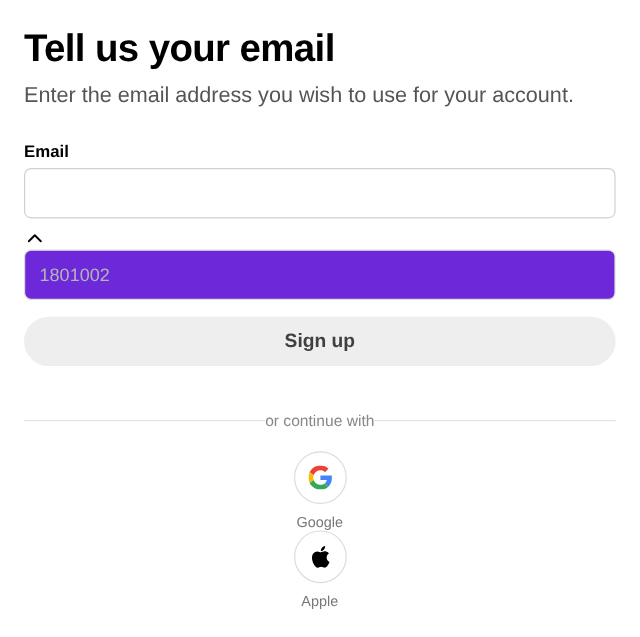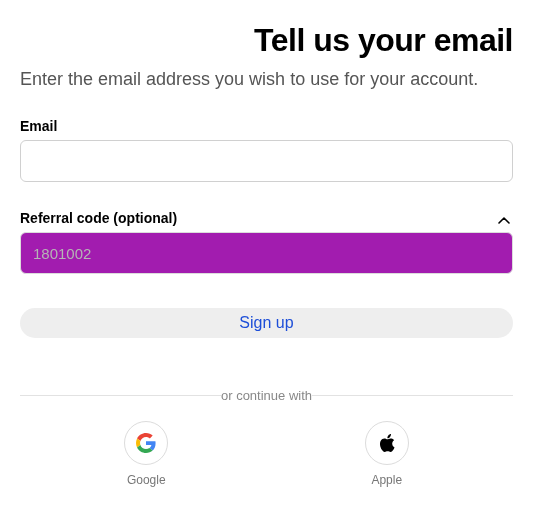--- a/index.html
+++ b/index.html
@@ -9,21 +9,20 @@
     height: 531px;
     padding: 22px 20px 0 20px;
     color: #000;
     background: #fff;
   }
   h1[data-name="page-title"] {
     font-size: 32px;
     font-weight: 800;
     letter-spacing: -0.5px;
     margin-bottom: 10px;
-    text-align: right;
   }
   p[data-name="page-subtitle"] {
     font-size: 18px;
     color: #555;
     margin-bottom: 28px;
   }
   .field-label {
     font-size: 14px;
     font-weight: 600;
     color: #000;
@@ -39,55 +38,56 @@
     width: 100%;
     height: 42px;
     border: 1px solid #d0d0d0;
     border-radius: 6px;
     padding: 0 12px;
     font-size: 15px;
     color: #000;
     background: #fff;
   }
   .text-input.disabledish {
-    background: #a21caf;
+    background: #6d28d9;
     border-color: #dcdcdc;
     color: #b5b5b5;
   }
-  .field-group { margin-bottom: 28px; }
+  .field-group { margin-bottom: 8px; }
   .signup-btn {
     width: 100%;
-    height: 30px;
+    height: 41px;
     border: none;
     border-radius: 24px;
     background: #eeeeee;
-    color: #1d4ed8;
+    color: #404040;
     font-size: 16px;
-    font-weight: 400;
+    font-weight: 700;
     cursor: pointer;
     margin-top: 6px;
   }
   .divider-row {
     display: flex;
     align-items: center;
-    margin: 50px 0 18px 0;
+    margin: 38px 0 18px 0;
   }
   .divider-line {
     flex: 1;
     height: 1px;
     background: #e2e2e2;
   }
   .divider-text {
     font-size: 13px;
     color: #888;
   }
   .providers {
     display: flex;
     justify-content: space-around;
     padding: 0 6px;
+    flex-direction: column;
   }
   .provider {
     display: flex;
     flex-direction: column;
     align-items: center;
     cursor: pointer;
     gap: 8px;
   }
   .provider-circle {
     width: 44px;
@@ -121,21 +121,20 @@
 <h1 data-name="page-title">Tell us your email</h1>
 <p data-name="page-subtitle">Enter the email address you wish to use for your account.</p>
 
 <div class="field-group" data-name="email-field-group">
   <label class="field-label" data-name="email-label">Email</label>
   <input type="text" class="text-input" data-name="email-input" value="" style="">
 </div>
 
 <div class="field-group" data-name="referral-field-group">
   <div class="label-row">
-    <label class="field-label" style="margin-bottom:6px;" data-name="referral-label">Referral code (optional)</label>
     <span class="chevron" data-name="chevron-up-icon">
       <svg width="12" height="8" viewBox="0 0 12 8">
           <path d="M1 6 L6 1 L11 6" stroke="#000" stroke-width="1.6" fill="none" stroke-linecap="round" stroke-linejoin="round"></path>
         </svg>
     </span>
   </div>
   <input type="text" class="text-input disabledish" data-name="referral-input" value="1801002" style="">
 </div>
 
 <button class="signup-btn" data-name="signup-button">Sign up</button>

